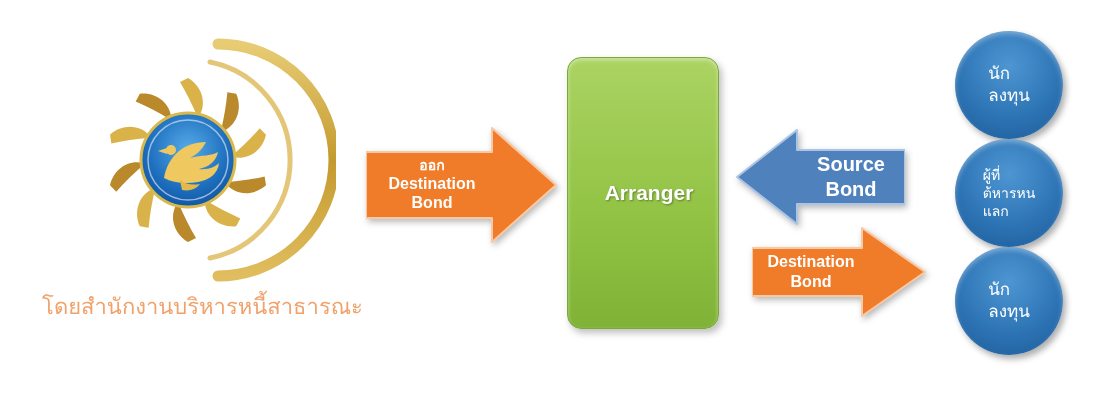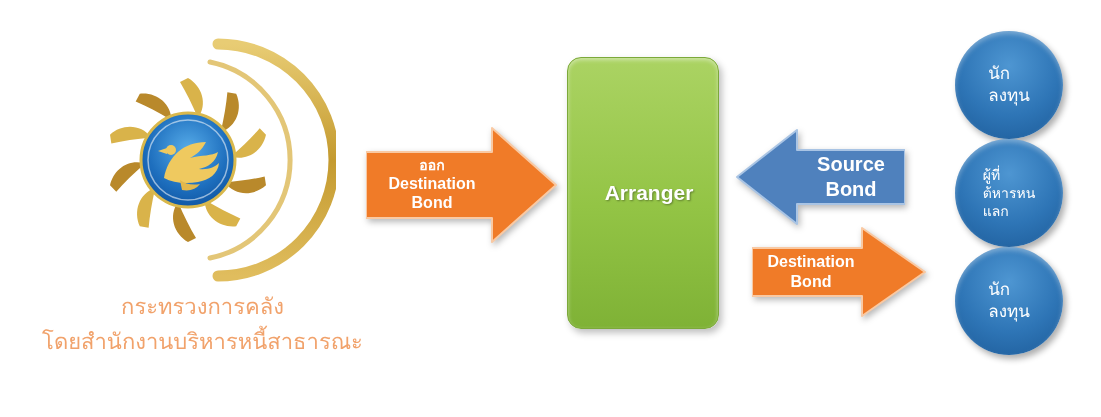--- a/index.html
+++ b/index.html
@@ -89,21 +89,20 @@
       <g>
         <path d="M96 150 C100 128 116 114 138 114 C134 122 128 127 122 130 C134 127 144 128 150 124 C148 134 140 139 131 141 C140 142 147 139 151 135 C150 146 141 152 130 154 C118 156 105 155 96 150 Z" fill="#EFC95F"></path>
         <circle cx="103" cy="122" r="5" fill="#EFC95F"></circle>
         <path d="M99 120 l-9 3 9 3 z" fill="#EFC95F"></path>
         <path d="M112 152 q8 6 20 4 q-6 8 -18 6 z" fill="#E3B84C"></path>
       </g>
     </svg>
   </div>
 
   <div class="abs logo-caption">
-    <div>กระทรวงการคลัง</div>
     <div>โดยสำนักงานบริหารหนี้สาธารณะ</div>
   </div>
 
   <div class="abs arrow-wrap arrow-issue">
     <svg width="192" height="118" viewBox="0 0 192 118">
       <polygon points="0,26 126,26 126,2 190,59 126,116 126,92 0,92" stroke="#F9C9A3" stroke-width="2" stroke-linejoin="round" fill="#F07B28"></polygon>
     </svg>
     <div class="arrow-label label-issue">
       <div class="t-sm">ออก</div>
       <div class="t">Destination</div>

